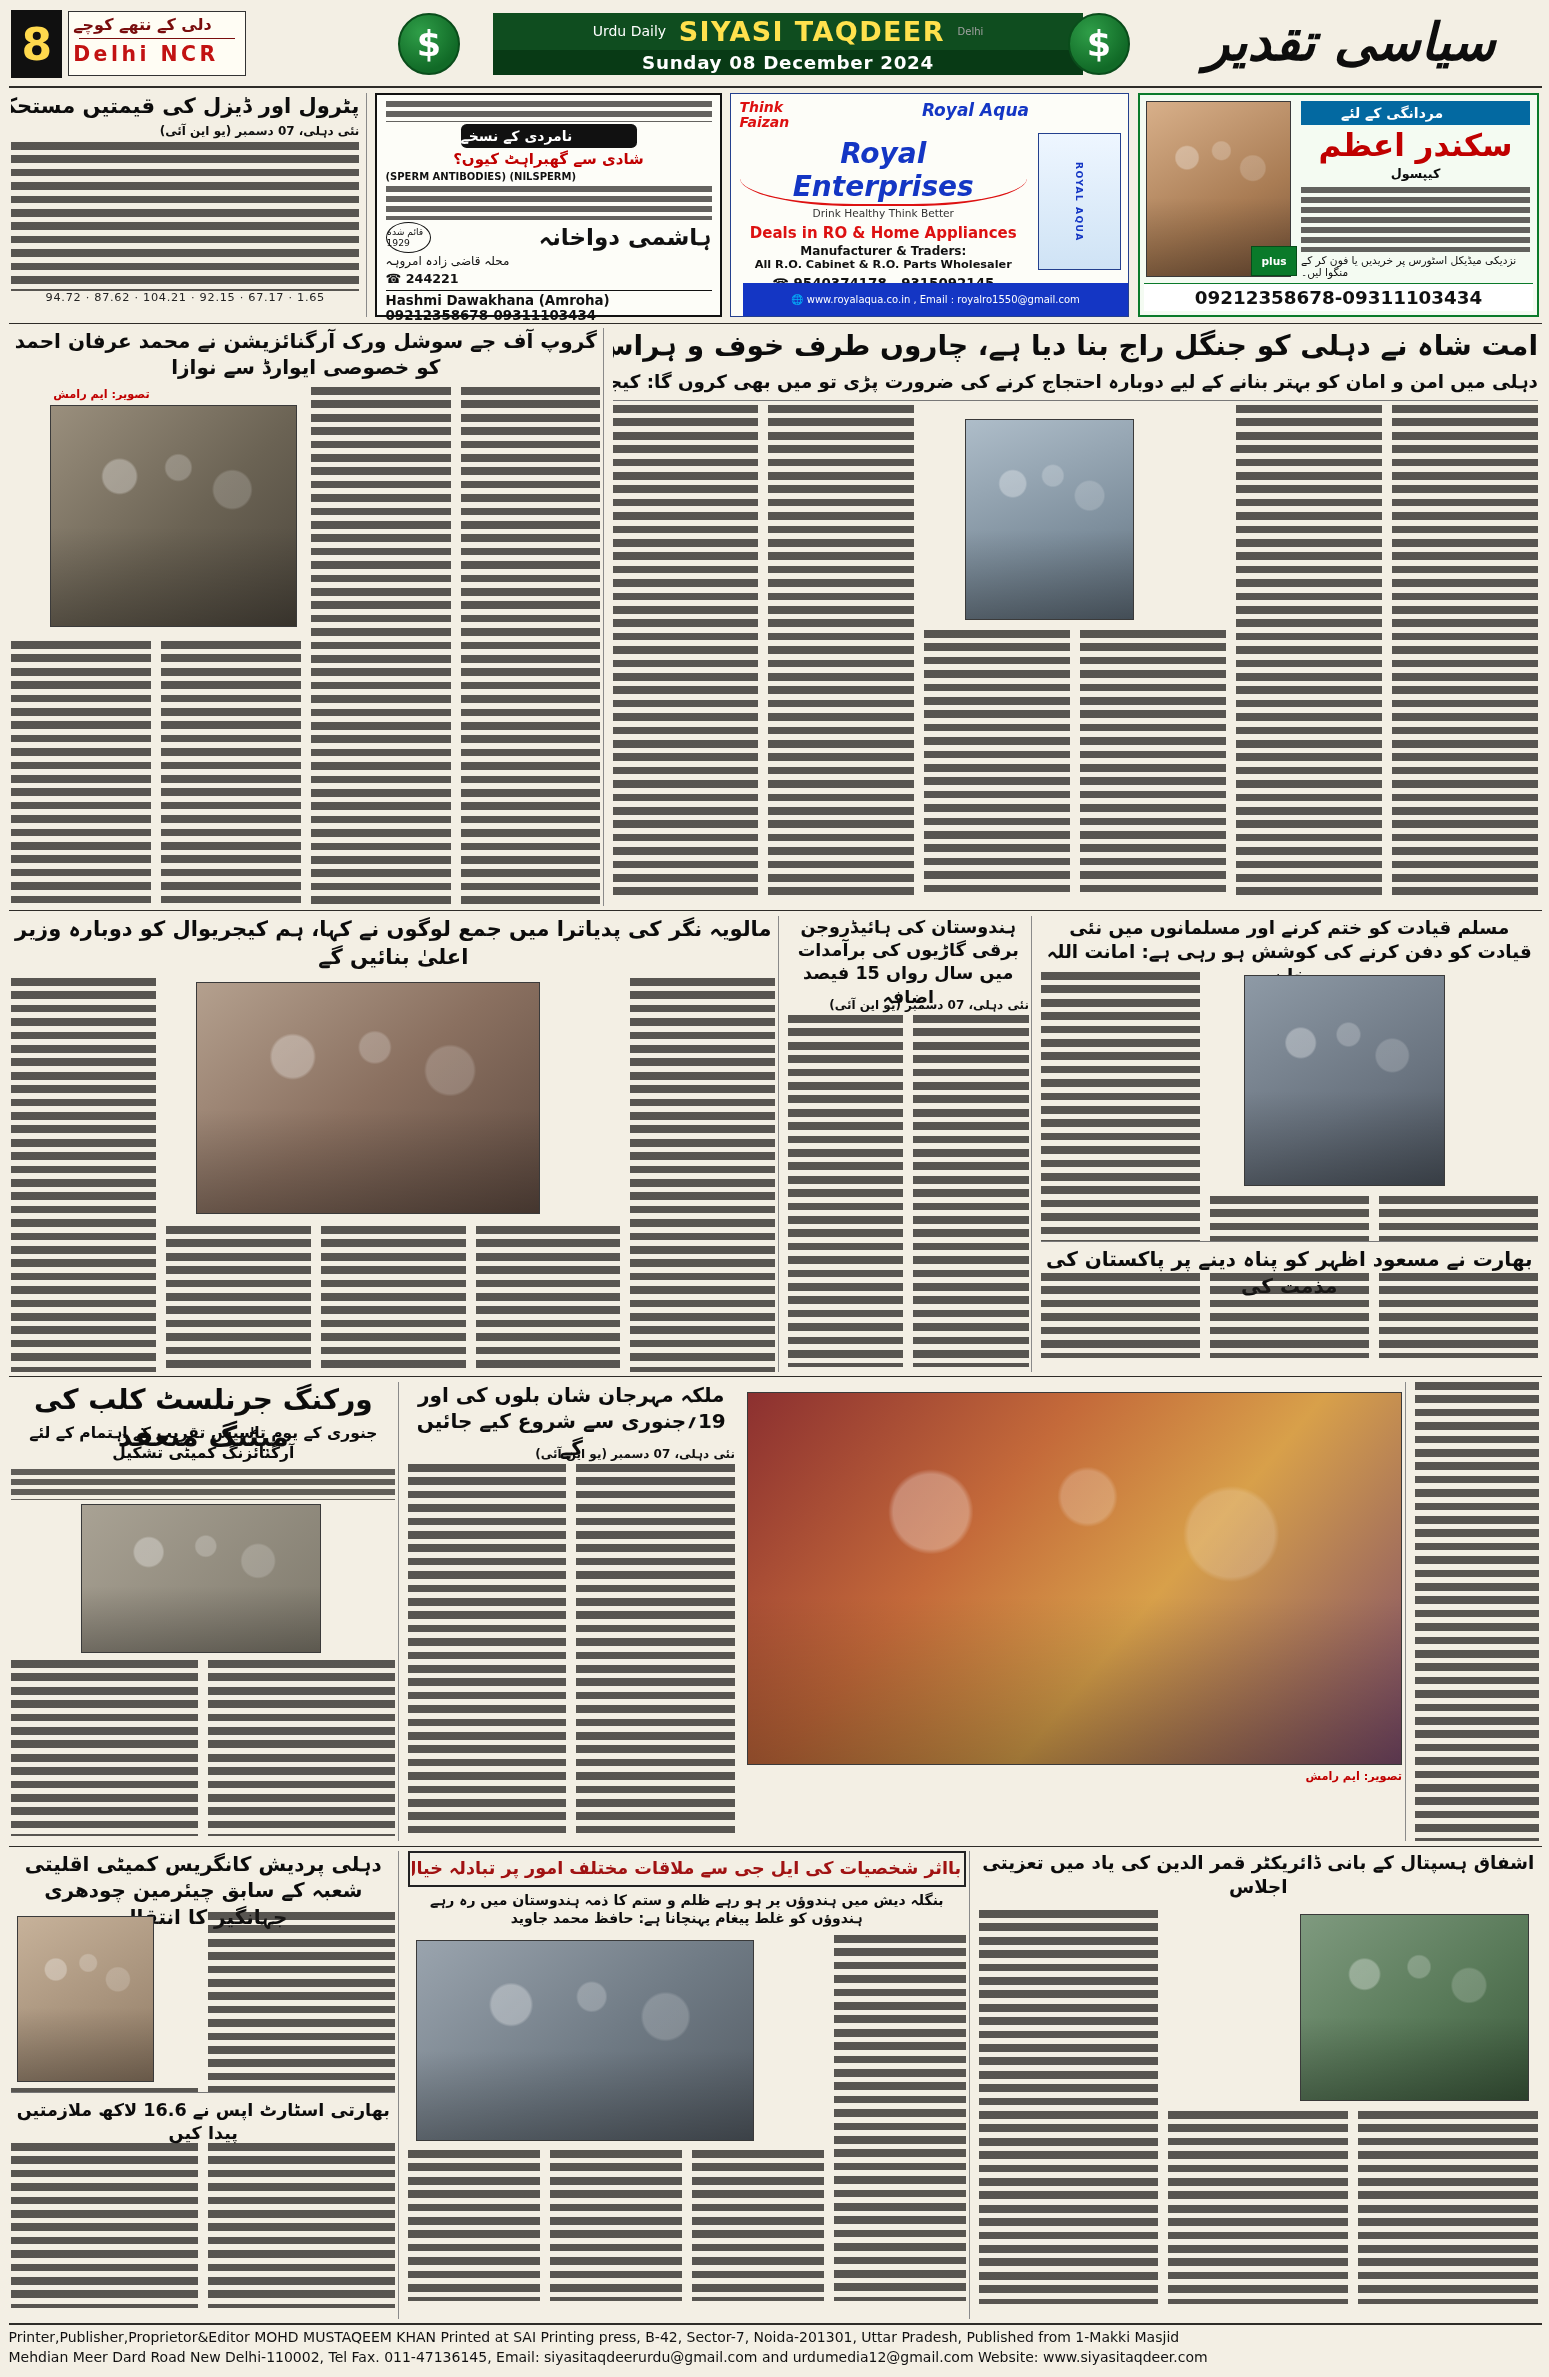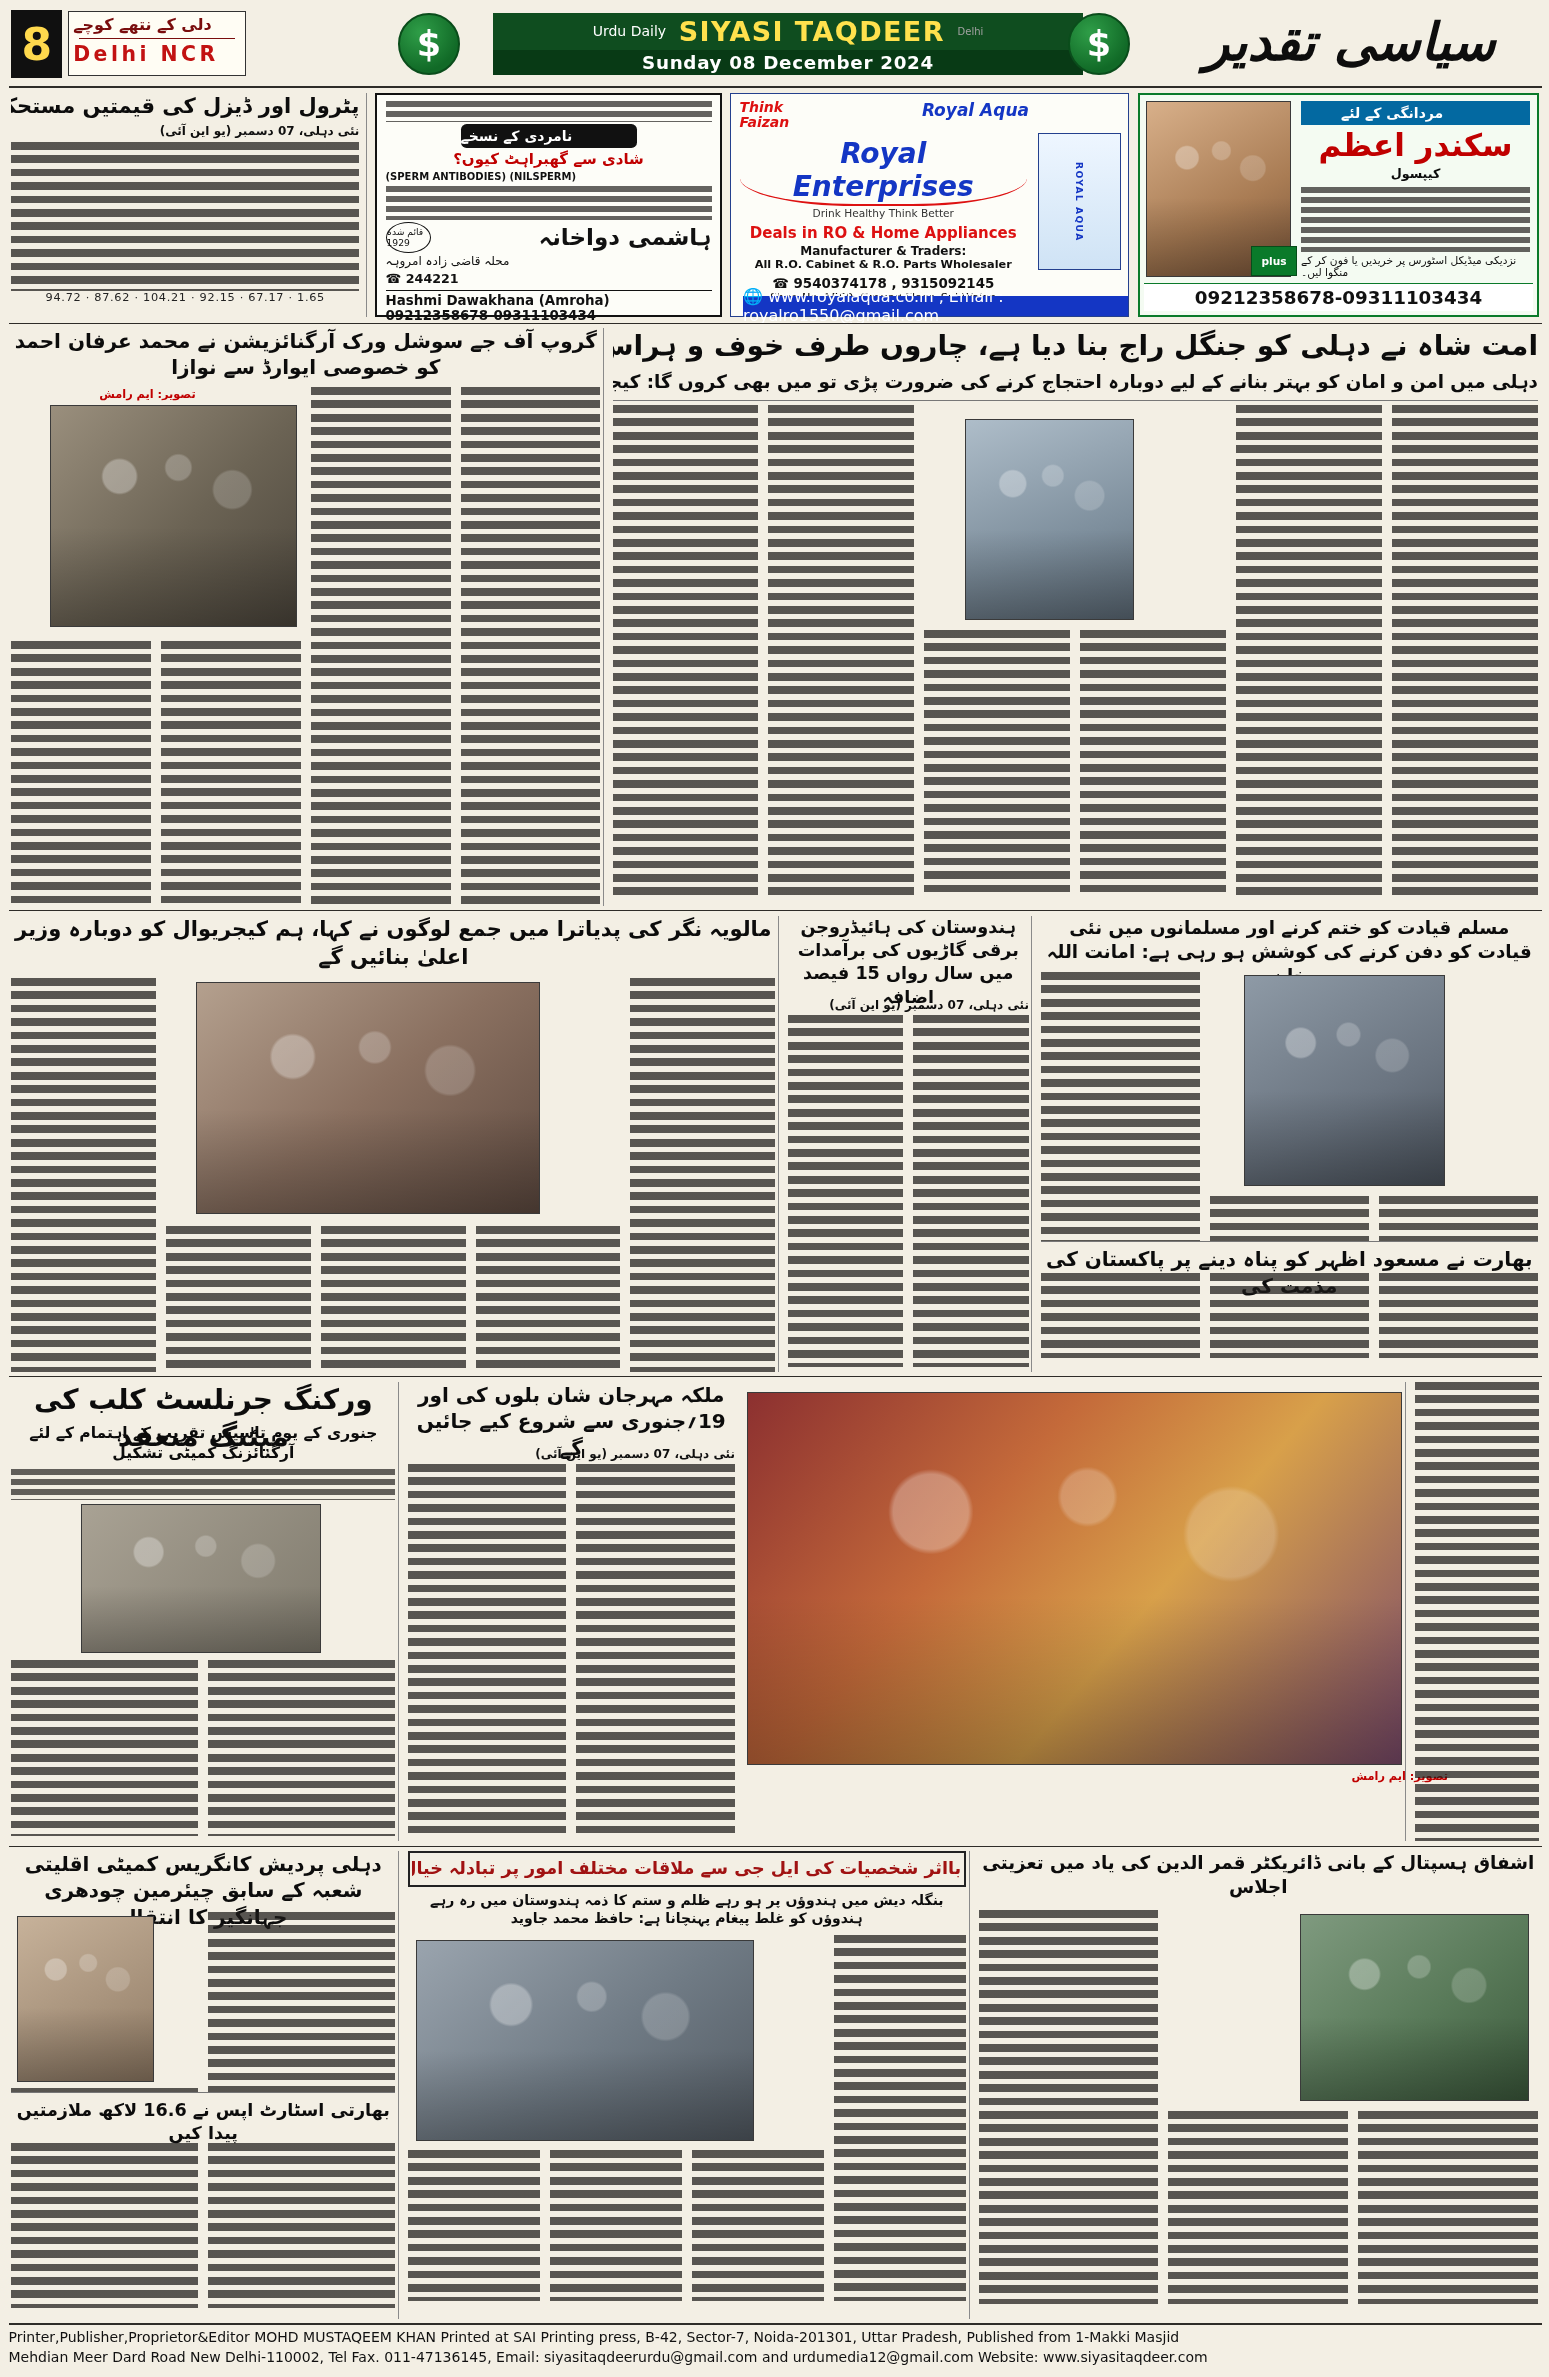--- a/index.html
+++ b/index.html
@@ -26,21 +26,21 @@
   .rule { position:absolute; left:8.5px; width:1533px; border-top:1.4px solid #2e2c28; }
   .photo { position:absolute; border:1.4px solid #3a3a3a; background:#8a8478; }
   .photo::after {
     content:""; position:absolute; inset:0;
     background:
       radial-gradient(circle at 28% 32%, rgba(255,255,255,.30) 0 7%, transparent 8%),
       radial-gradient(circle at 52% 28%, rgba(255,255,255,.22) 0 6%, transparent 7%),
       radial-gradient(circle at 74% 38%, rgba(255,255,255,.18) 0 8%, transparent 9%),
       linear-gradient(to top, rgba(0,0,0,.28), transparent 45%);
   }
-  .cap { color:#c00000; font-size:11.3px; font-weight:bold; direction:rtl;margin-left:46px; }
+  .cap { color:#c00000; font-size:11.3px; font-weight:bold; direction:rtl; }
   .dl { direction:rtl; font-size:12px; font-weight:bold; text-align:right; color:#101010; }
   .divL { border-left:0.7px solid #8a8a8a; padding-left:8.5px; }
   .figs { font-size:11.3px; color:#222; text-align:center; letter-spacing:0.7px; }
   
   .dollar {
     position:absolute; width:62px; height:62px; border-radius:50%;
     background: radial-gradient(circle at 35% 30%, #2f9e48, #116a27 70%);
     border:2.8px solid #0a4d1b; color:#fff; font-size:35px; font-weight:bold;
     display:flex; align-items:center; justify-content:center;
   }
@@ -124,21 +124,21 @@
     <div style="color:#d11;font-size:15px;font-weight:bold;margin-top:4.2px;">Deals in RO &amp; Home Appliances</div>
     <div class="b" style="font-size:12px;margin-top:2.8px;">Manufacturer &amp; Traders:</div>
     <div class="b" style="font-size:11.3px;">All R.O. Cabinet &amp; R.O. Parts Wholesaler</div>
     <div class="b" style="font-size:13.4px;margin-top:4.2px;">
       <span>☎</span>
       <span>9540374178 , 9315092145</span>
     </div>
     <div style="font-size:11.3px;">Shop No. 1550, Ground Floor, Sui Walan</div>
     <div style="font-size:11.3px;">Darya Ganj ,New Delhi -110002</div>
   </div>
-  <div style="position:absolute;left:12px;right:0;bottom:0;height:20px;background:#1436c4;color:#fff;font-size:16px;display:flex;align-items:center;justify-content:center;">🌐 www.royalaqua.co.in , Email : royalro1550@gmail.com</div>
+  <div style="position:absolute;left:12px;right:0;bottom:0;height:33px;background:#1436c4;color:#fff;font-size:10px;display:flex;align-items:center;justify-content:center;">🌐 www.royalaqua.co.in , Email : royalro1550@gmail.com</div>
 </div>
 
 <div class="adbox" style="left:1138px;top:93px;width:401px;height:224px;border:2.8px double #0a7a2a;background:#f4fbf2;">
   <div class="photo" style="left:5.6px;top:5.6px;width:145px;height:176px;background:linear-gradient(150deg,#d8b08a,#a97c54 60%,#7b563a);"></div>
   <div style="position:absolute;left:111px;top:151px;width:46px;height:30px;background:#0a7a2a;color:#fff;font-size:10.6px;font-weight:bold;display:flex;align-items:center;justify-content:center;border:0.7px solid #064d19;z-index:2;">plus</div>
   <div style="margin-left:161px;padding:5.6px 7px 0 0;">
     <div class="rtl c" style="background:#0369a1;color:#fff;font-size:14px;font-weight:bold;height:24px;line-height:24px;padding-left:40px;">مردانگی کے لئے</div>
     <div class="hl" style="font-size:31px;color:#c00000;height:41px;">سکندر اعظم</div>
     <div class="hl" style="font-size:12.7px;height:18.3px;">کیپسول</div>
     <div class="tx-sm" style="height:65px;margin:2.8px 0;"></div>

